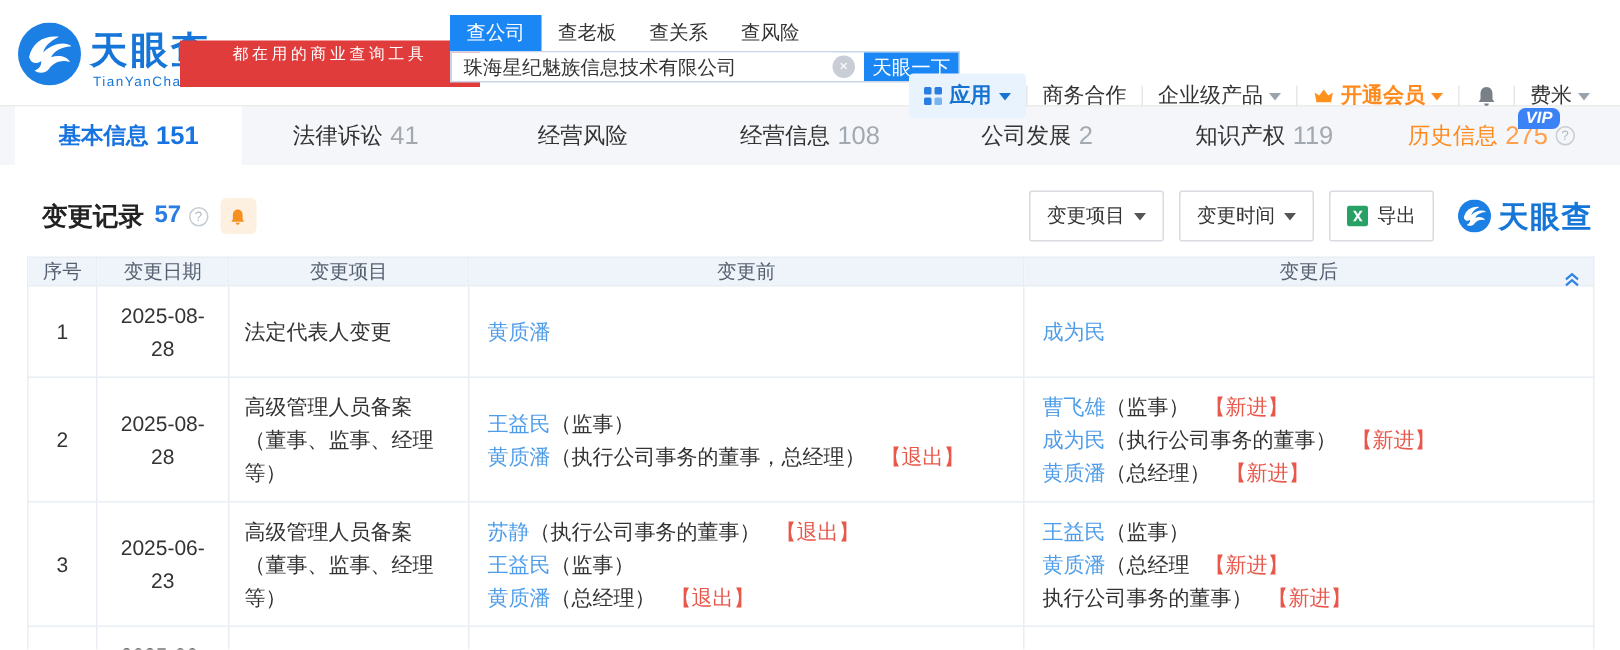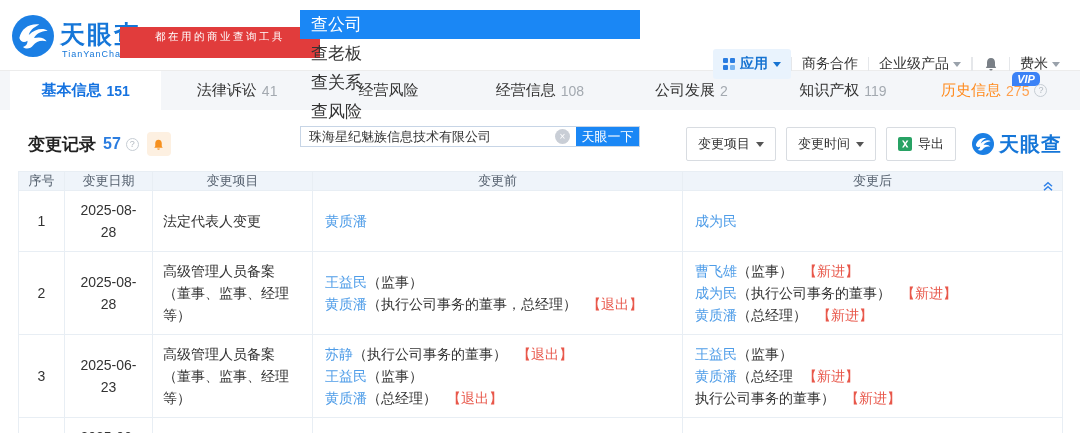--- a/index.html
+++ b/index.html
@@ -10,21 +10,21 @@
   .header { position:relative; height:70px; background:#fff; }
   .logo-icon { position:absolute; left:12px; top:15px; width:42px; height:42px; }
   .logo-text { position:absolute; left:60px; top:21px; color:#1576d8; font-weight:bold; font-size:25px; letter-spacing:2px; line-height:26px;}
   .logo-domain { position:absolute; left:62px; top:49px; color:#1576d8; font-size:9px; letter-spacing:1px; }
   .slogan { position:absolute; left:120px; top:27px; width:200px; height:31px; background:#e13c3c; color:#fff;
     font-size:10.5px; line-height:14px; text-align:center; padding-top:2px; }
   .slogan .l1 { letter-spacing:2.5px; }
   .slogan .l2 { letter-spacing:0.5px; }
 
   .search-block { position:absolute; left:300px; top:10px; width:340px; }
-  .search-tabs { display:flex; font-size:17px;flex-direction:column; }
+  .search-tabs { display:flex; font-size:13px; }
   .search-tab { padding:3px 11px; cursor:pointer; color:#333; }
   .search-tab.active { background:#1a87f5; color:#fff; }
   .search-row { display:flex; height:21px; border:1px solid #c7d5e6; }
   .search-input { flex:1; border:none; outline:none; padding:0 8px; font-size:13px; color:#333;
     font-family:"Liberation Sans","DejaVu Sans",sans-serif;}
   .clear-icon { width:15px; height:15px; border-radius:50%; background:#c9ced6; color:#fff; font-size:10px;
     line-height:15px; text-align:center; align-self:center; margin-right:6px; cursor:pointer; }
   .search-btn { width:63px; background:#1a87f5; color:#fff; border:none; font-size:13px; cursor:pointer;
     font-family:"Liberation Sans","DejaVu Sans",sans-serif;}
 
@@ -39,21 +39,21 @@
   .caret.grey { border-top-color:#9aa2ab; }
   .nav-item { padding:0 10px; cursor:pointer; display:flex; align-items:center; gap:4px; white-space:nowrap; }
   .sep { width:1px; height:14px; background:#e5e7ea; }
   .nav-vip { color:#ff8b1f; font-weight:bold; }
   .bell-btn { padding:0 10px; cursor:pointer; display:flex; align-items:center; }
 
   
   .company-tabs { display:flex; height:40px; background:#f4f6f9; border-top:1px solid #ececec; padding:0 10px; }
   .ctab { flex:1; display:flex; align-items:center; justify-content:center; gap:5px; font-size:15px;
     color:#333; cursor:pointer; position:relative; }
-  .ctab .cnt { font-size:14px; color:#a3a9b0; }
+  .ctab .cnt { font-size:17px; color:#a3a9b0; }
   .ctab.active { background:#fff; color:#1673e0; font-weight:bold; }
   .ctab.active .cnt { color:#1673e0; }
   .ctab.vip-tab { color:#ff8b1f; }
   .ctab.vip-tab .cnt { color:#ffa04d; }
   .vip-badge { position:absolute; top:1px; right:30px; background:#3b82f6; color:#fff; font-size:11px;
     font-weight:bold; font-style:italic; padding:1px 5px; border-radius:5px 5px 5px 0; }
   .q-icon { width:13px; height:13px; border:1px solid #c6cdd4; border-radius:50%; color:#b3bac1;
     font-size:9px; line-height:11px; text-align:center; display:inline-block; }
 
   
@@ -123,20 +123,27 @@
       <span class="caret"></span>
     </div>
     <span class="sep"></span>
     <div class="nav-item">商务合作</div>
     <span class="sep"></span>
     <div class="nav-item">
       <span>企业级产品</span>
       <span class="caret grey"></span>
     </div>
     <span class="sep"></span>
+    <div class="nav-item nav-vip">
+      <svg width="15" height="12" viewBox="0 0 16 12">
+        <path d="M1.5 3.5 L4.8 5.6 L8 1.4 L11.2 5.6 L14.5 3.5 L13.2 10.5 H2.8 Z" fill="#ff921c"></path>
+      </svg>
+      <span>开通会员</span>
+      <span class="caret"></span>
+    </div>
     <span class="sep"></span>
     <div class="bell-btn">
       <svg width="16" height="16" viewBox="0 0 16 16">
         <path d="M8 2 C5.4 2 4 4.1 4 6.5 V10 L2.8 12 H13.2 L12 10 V6.5 C12 4.1 10.6 2 8 2 Z" fill="#7a8087"></path>
         <path d="M6.4 13 a1.6 1.6 0 0 0 3.2 0 Z" fill="#7a8087"></path>
       </svg>
     </div>
     <span class="sep"></span>
     <div class="nav-item">
       <span>费米</span>

